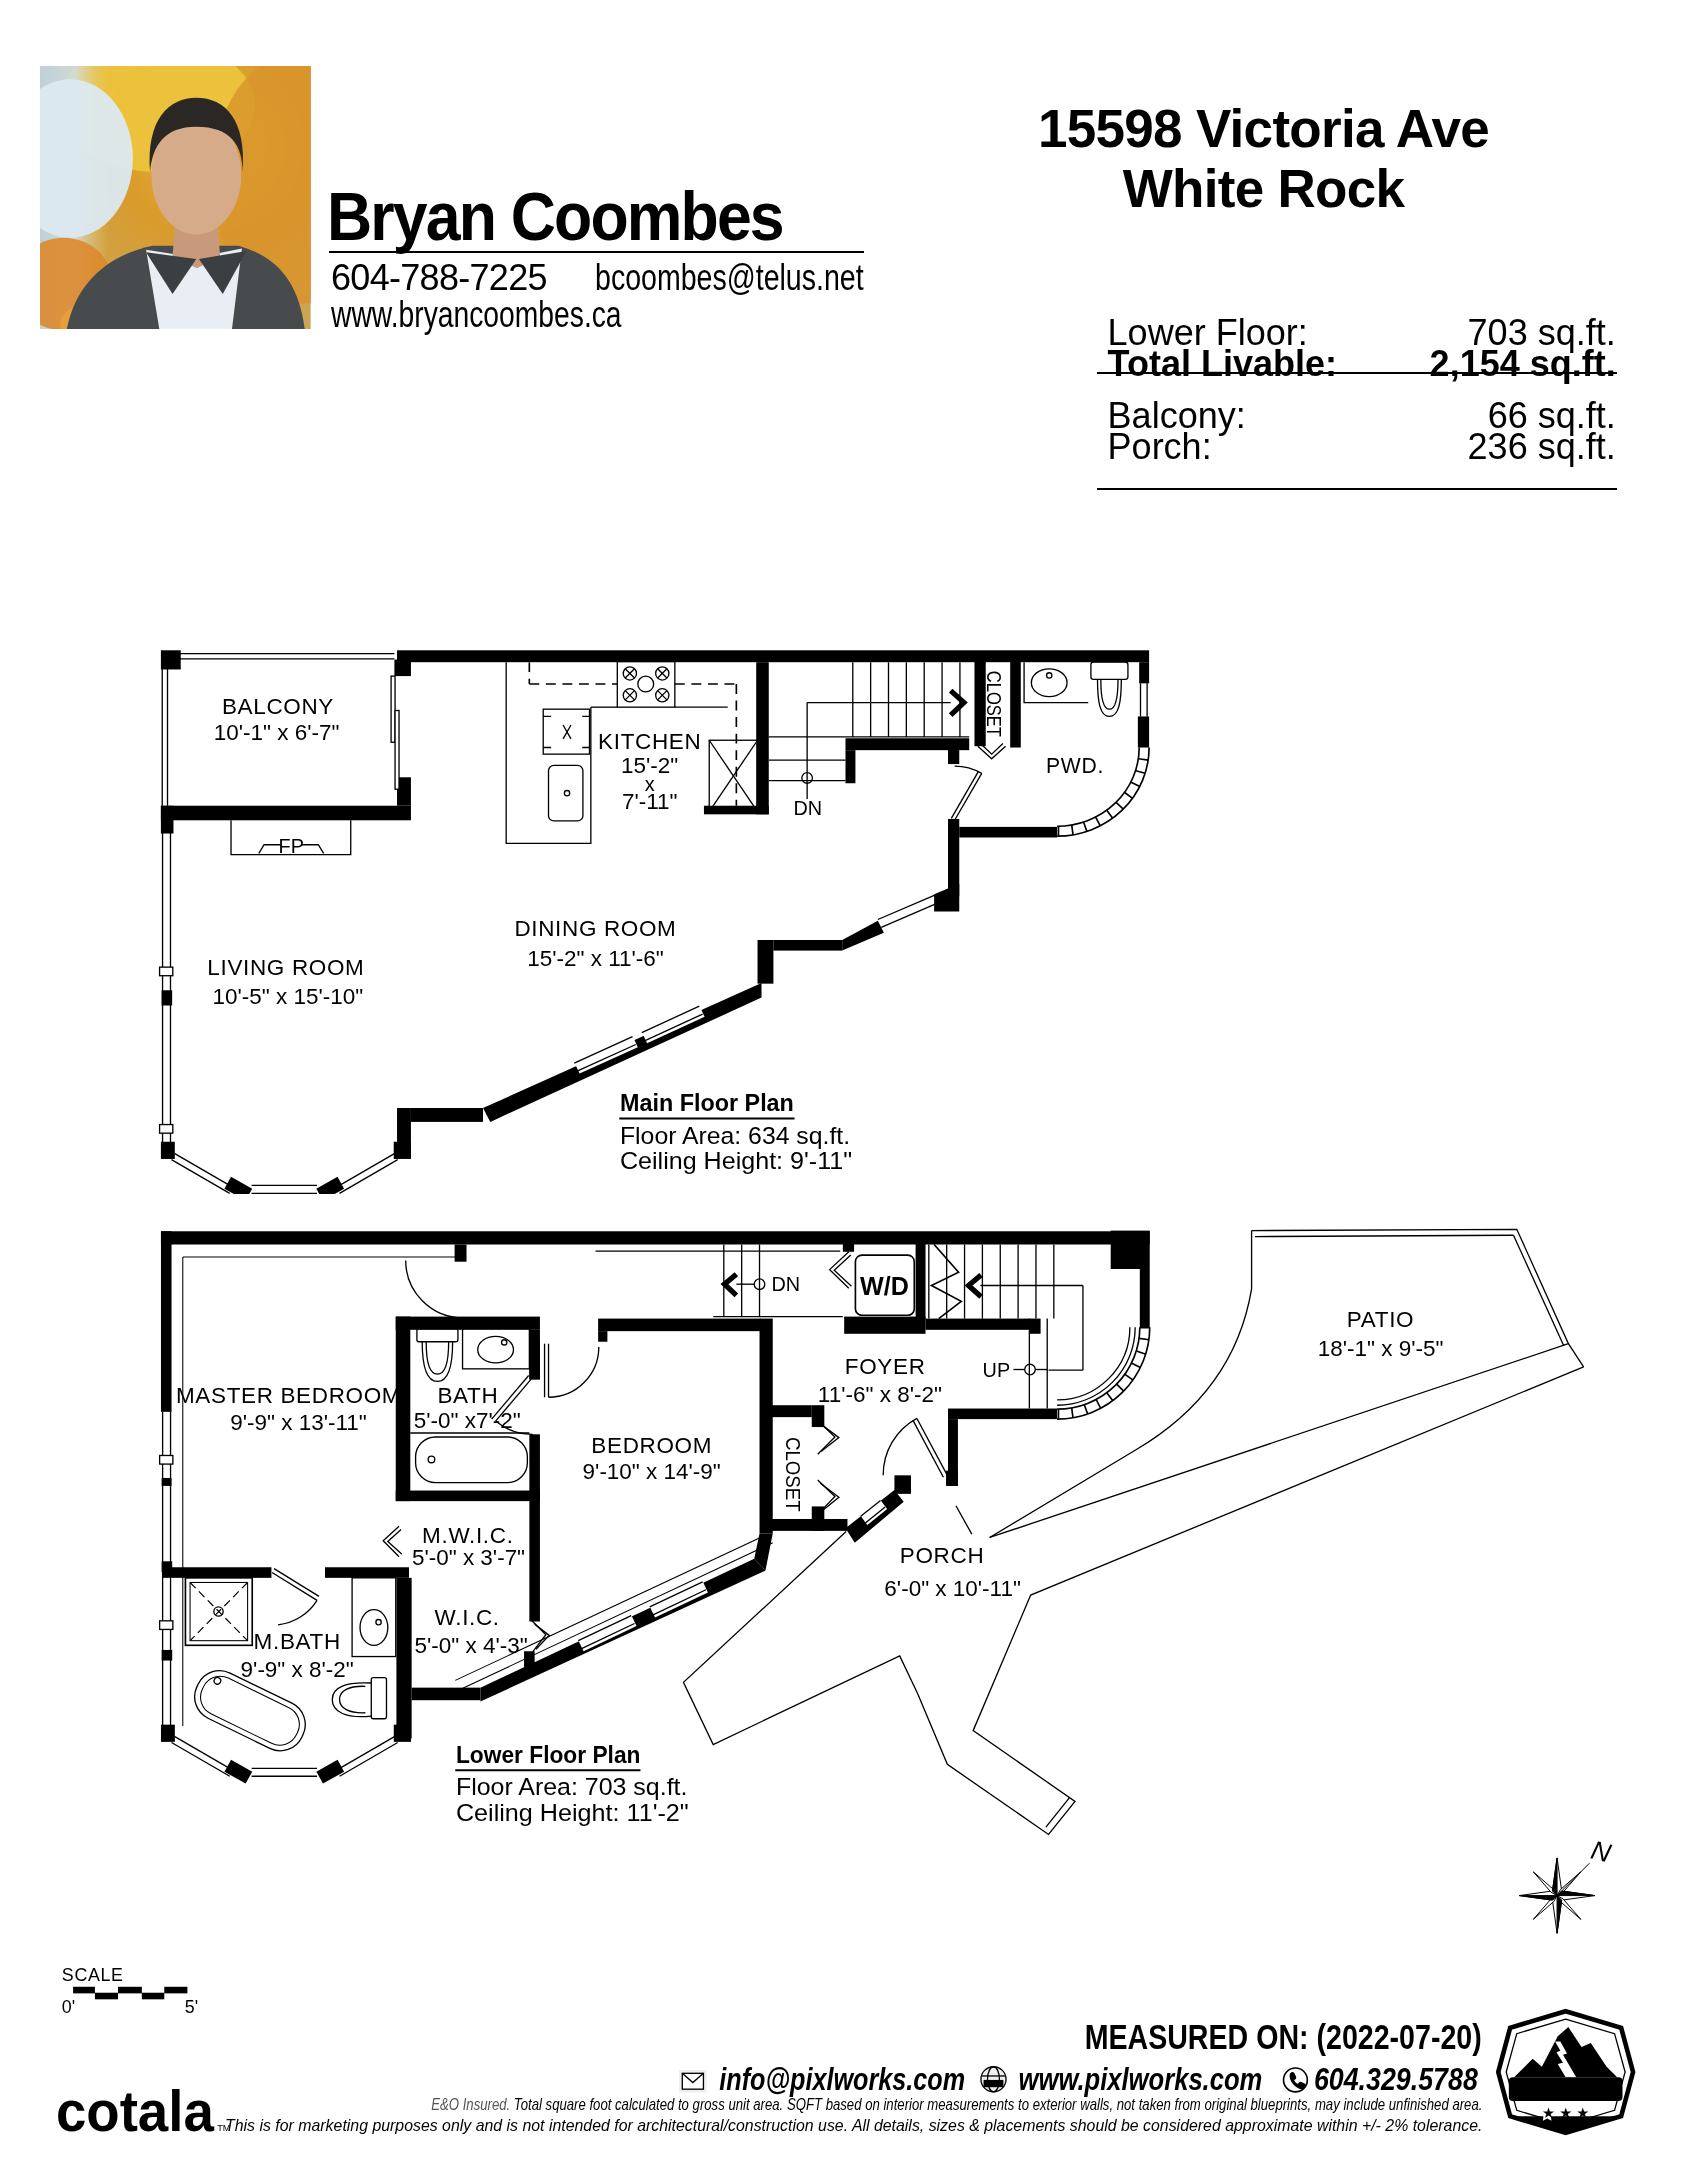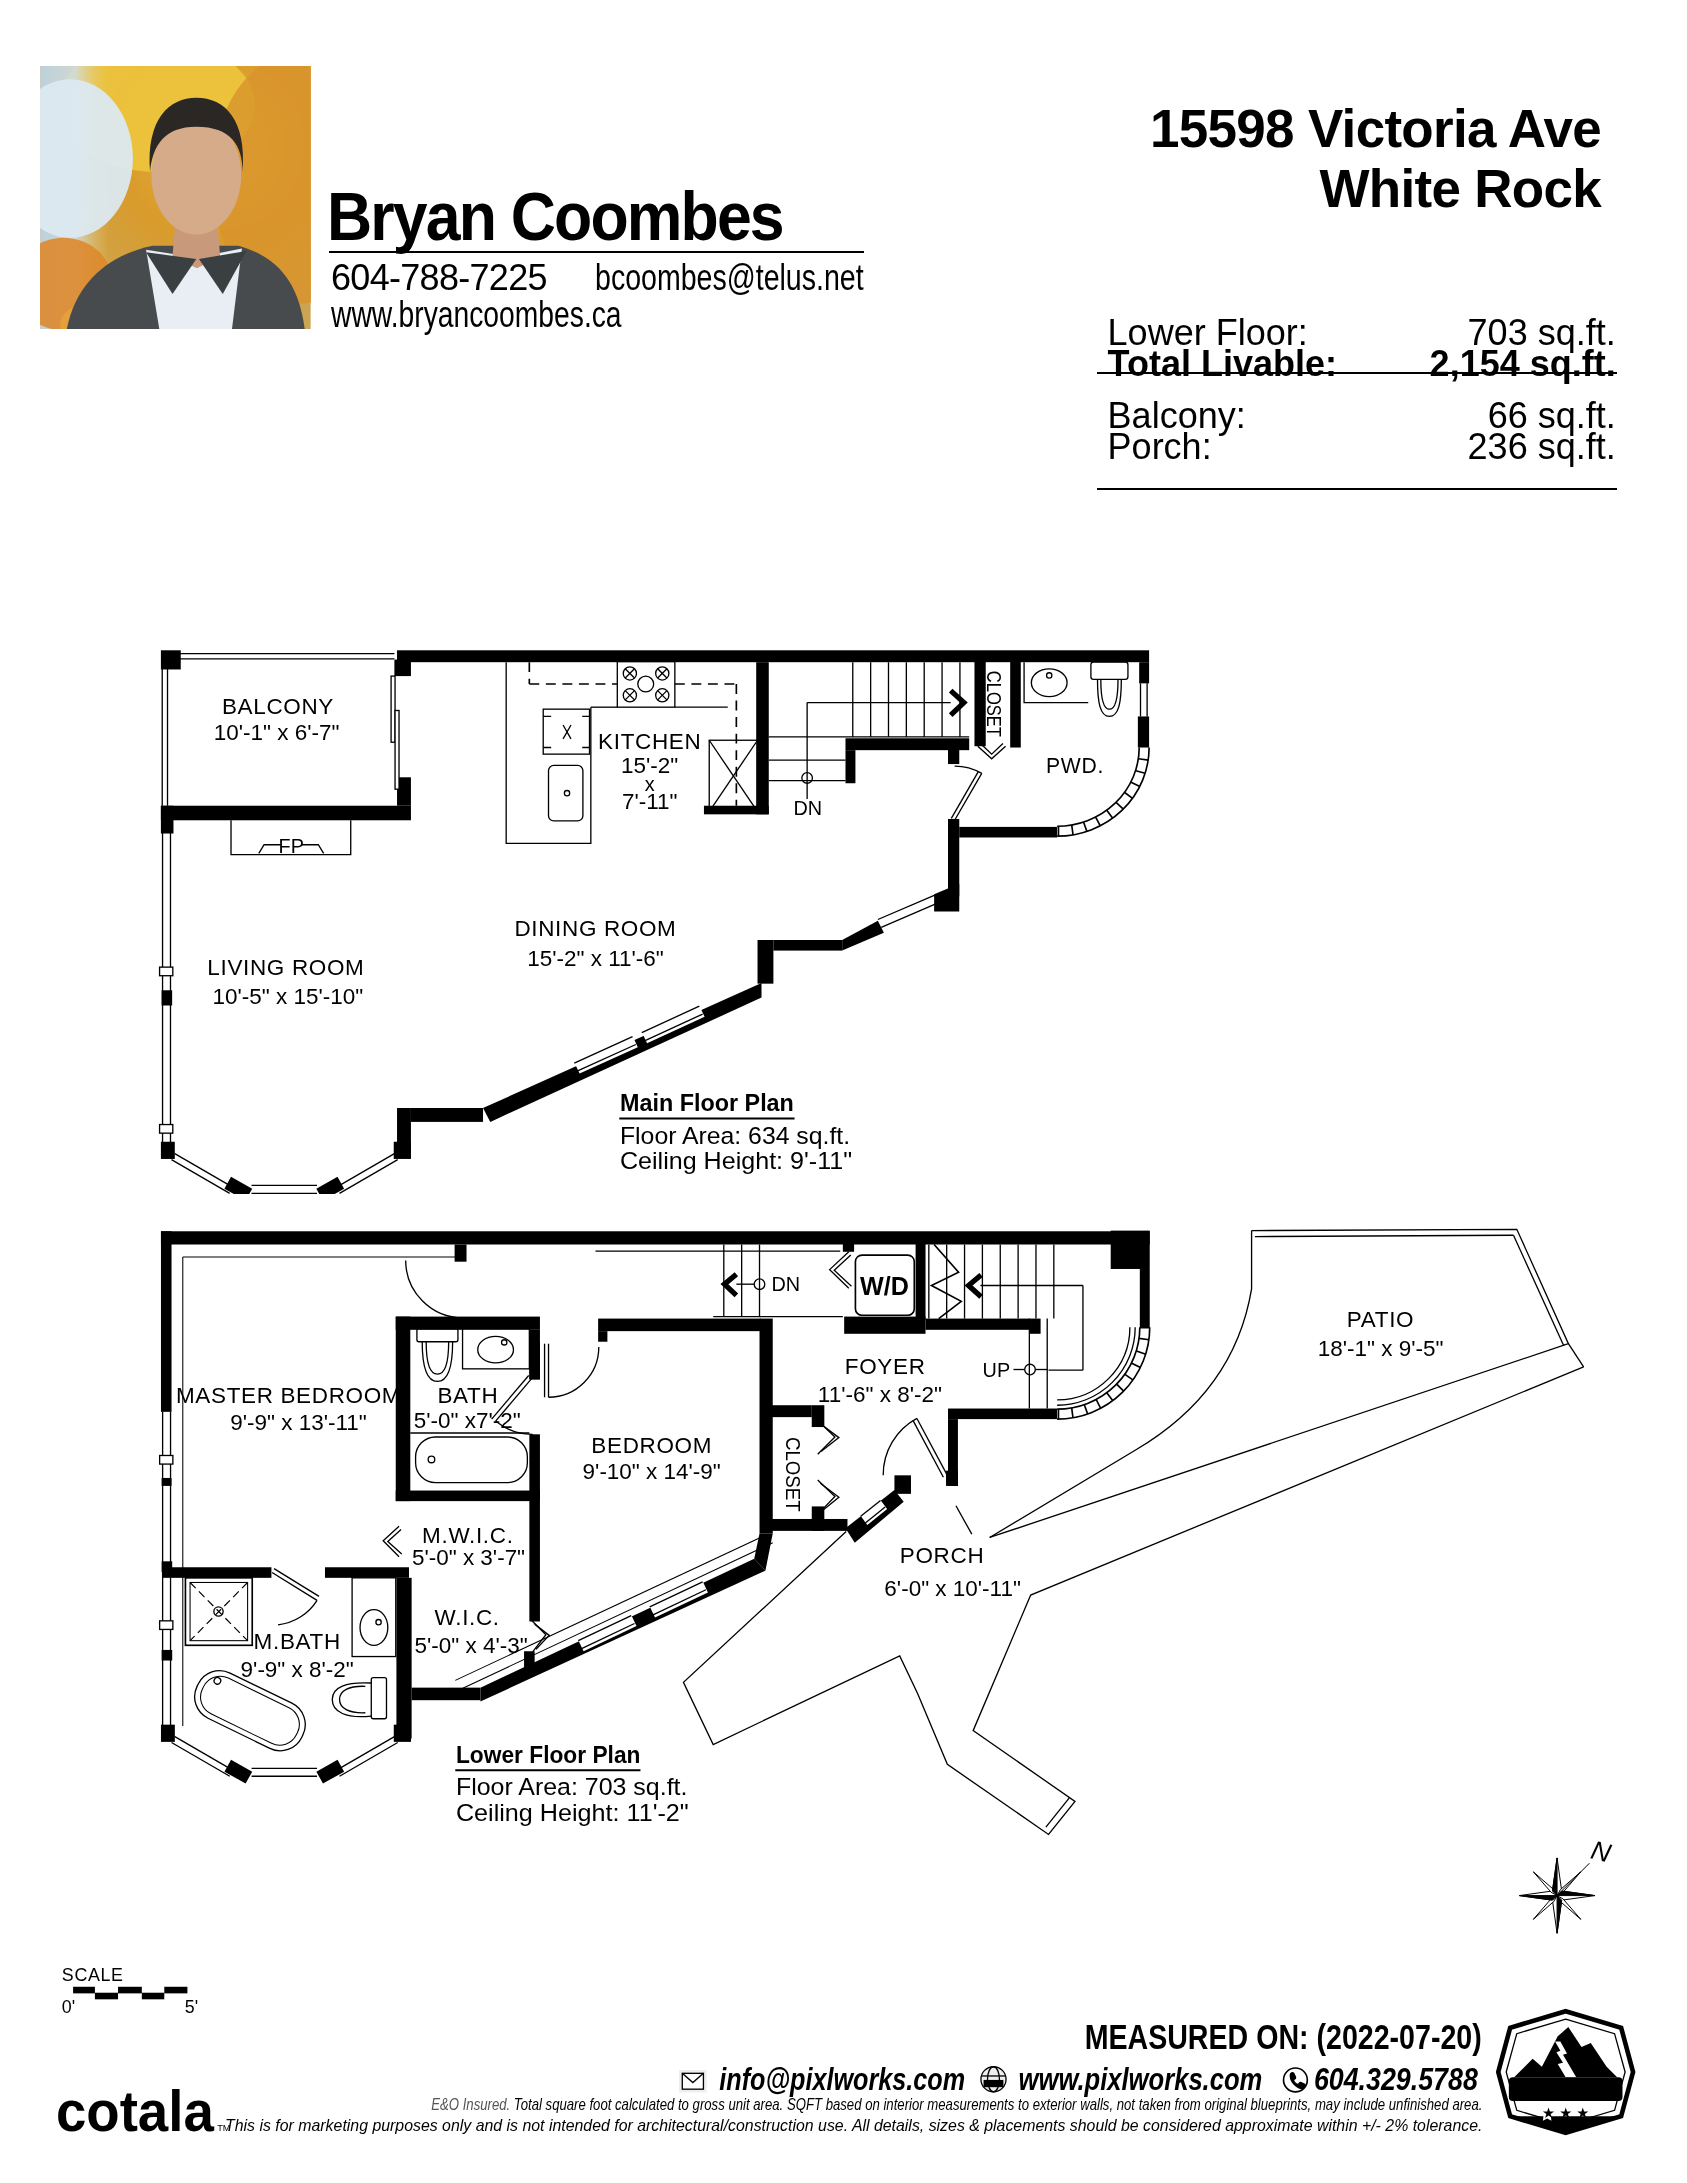--- a/index.html
+++ b/index.html
@@ -45,21 +45,21 @@
 
 <div class="abs" style="left:327px;top:177px;width:595px;font-weight:bold;font-size:68px;letter-spacing:-2px;transform:scaleX(0.92);transform-origin:0 0;">Bryan Coombes</div>
 
 <div class="abs" style="left:329px;top:251px;width:535px;height:2px;background:#000;"></div>
 
 <div class="abs" style="left:331px;top:257px;font-size:36px;letter-spacing:-0.7px;">604-788-7225</div>
 <div class="abs" style="left:595px;top:257px;font-size:36px;transform:scaleX(0.793);transform-origin:0 0;">bcoombes@telus.net</div>
 
 <div class="abs" style="left:331px;top:294px;font-size:36px;transform:scaleX(0.785);transform-origin:0 0;">www.bryancoombes.ca</div>
 
-<div class="abs" style="left:926px;top:99px;width:675px;text-align:right;font-weight:bold;font-size:53px;letter-spacing:-0.7px;line-height:60px;">15598 Victoria Ave<br>White Rock</div>
+<div class="abs" style="left:926px;top:99px;width:675px;text-align:center;font-weight:bold;font-size:53px;letter-spacing:-0.7px;line-height:60px;">15598 Victoria Ave<br>White Rock</div>
 
 <div class="abs" style="left:1097px;top:317px;width:520px;font-size:36px;line-height:31px;">
   <div style="position:relative;height:31px;">
       <span style="position:absolute;left:10.6px;">Lower Floor:</span>
       <span style="position:absolute;right:1.3px;">703 sq.ft.</span>
     </div>
   <div style="position:absolute;left:0;top:55px;width:520px;height:2px;background:#000;"></div>
   <div style="position:relative;height:31px;font-weight:bold;text-decoration:underline;">
       <span style="position:absolute;left:10.6px;">Total Livable:</span>
       <span style="position:absolute;right:1.3px;">2,154 sq.ft.</span>

